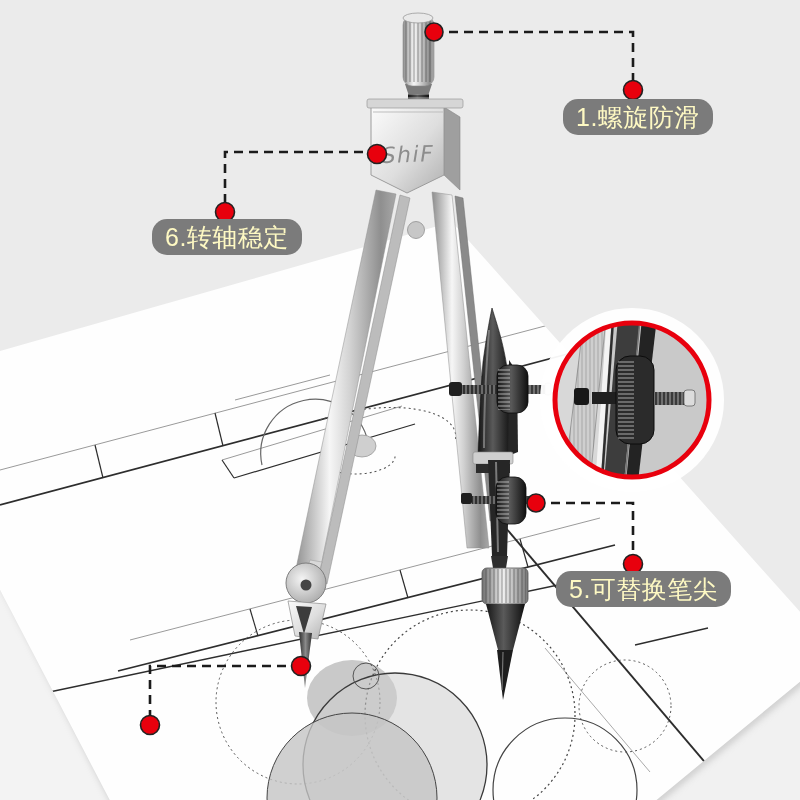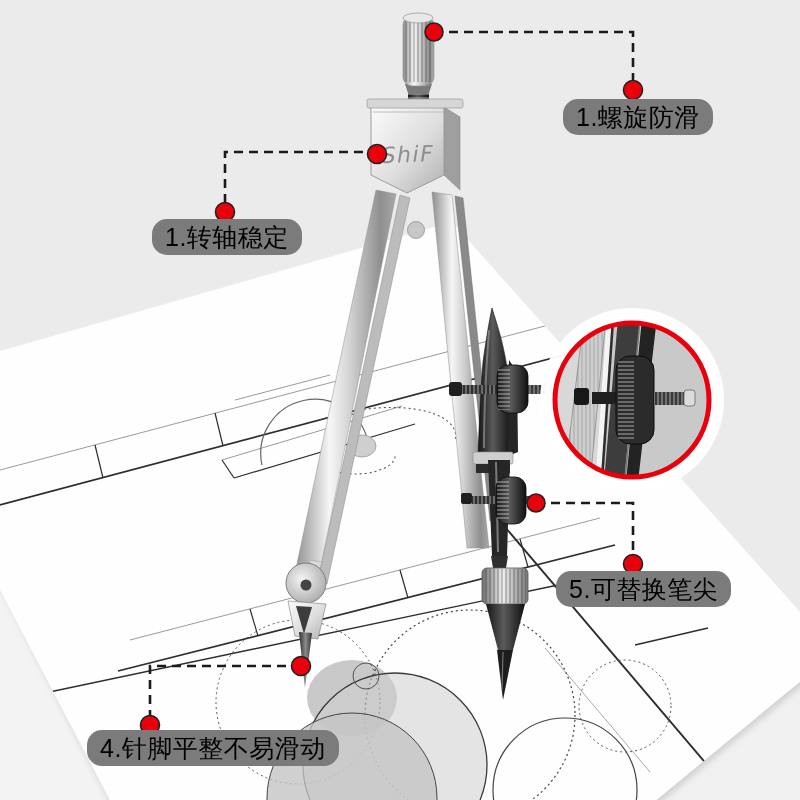--- a/index.html
+++ b/index.html
@@ -1,19 +1,19 @@
 <!DOCTYPE html>
 <html><head>
 <meta charset="utf-8">
 <style>
   html,body{margin:0;padding:0;background:#fff;}
   .stage{position:relative;width:800px;height:800px;overflow:hidden;
          font-family:"Liberation Sans","DejaVu Sans",sans-serif;background:#ebebeb;}
   .stage svg{position:absolute;left:0;top:0;}
-  .pill{position:absolute;background:#7b7b7b;color:#000000;
+  .pill{position:absolute;background:#7b7b7b;color:#fef9c3;
         font:400 25px/36px "Liberation Sans","DejaVu Sans",sans-serif;
         padding:0 13px;border-radius:15px;white-space:nowrap;letter-spacing:.5px;}
   .brand-text{font-family:"DejaVu Sans",sans-serif;font-style:italic;
               font-size:22px;fill:#8d8d8d;letter-spacing:1.5px;}
 </style>
 </head>
 <body>
 
 <div class="stage">
 <svg width="800" height="800" viewBox="0 0 800 800">
@@ -229,16 +229,15 @@
     <circle cx="377" cy="154" r="9.5"></circle>
     <circle cx="225" cy="212" r="9.5"></circle>
     <circle cx="536" cy="503" r="9"></circle>
     <circle cx="633" cy="564" r="9.5"></circle>
     <circle cx="301" cy="666" r="9.5"></circle>
     <circle cx="150" cy="725" r="9.5"></circle>
   </g>
 </svg>
 
 <div class="pill" style="left:563px;top:99px">1.螺旋防滑</div>
-<div class="pill" style="left:152px;top:219px">1.转轴稳定</div>
+<div class="pill" style="left:152px;top:219px">6.转轴稳定</div>
 <div class="pill" style="left:556px;top:571px">5.可替换笔尖</div>
-<div class="pill" style="left:87px;top:730px">4.针脚平整不易滑动</div>
 </div>
 
 </body></html>

